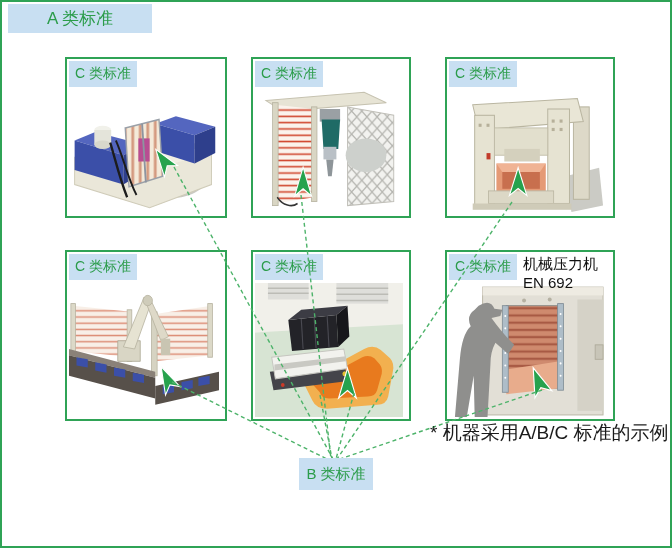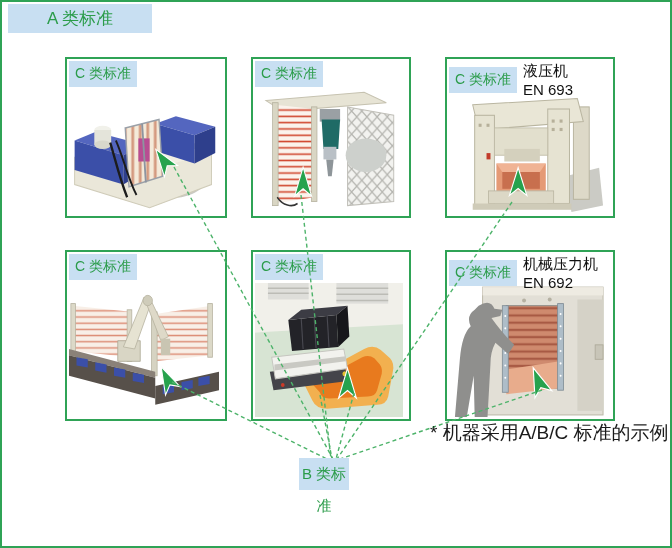--- a/index.html
+++ b/index.html
@@ -9,32 +9,32 @@
     font-family:"Liberation Sans", sans-serif;
   }
   .badge{
     background:#c8dff2; color:#2b9c4a; text-align:center;
   }
   .a-label{
     position:absolute; left:6px; top:2px; width:144px; height:29px;
     line-height:29px; font-size:17px;
   }
   .b-label{
-    position:absolute; left:297px; top:456px; width:50px; height:32px;
+    position:absolute; left:297px; top:456px; width:74px; height:32px;
     line-height:32px; font-size:15px; z-index:6;
   }
   .note{
     position:absolute; left:428px; top:418px; font-size:19px; color:#1a1a1a; z-index:6;
   }
   .card{
     position:absolute; background:#fff; border:2px solid #2fa356; z-index:1;
   }
   .card-head{
     position:absolute; left:2px; top:2px; right:0; display:flex;
-    align-items:center; z-index:3;
+    align-items:flex-start; z-index:3;
   }
   .c-badge{
     background:#c8dff2; color:#2b9c4a; font-size:14px; width:64px;
     padding:4px 2px; text-align:center; flex:0 0 auto;
   }
   .m-title{
     margin-left:6px; font-size:15px; line-height:19px; color:#111;
     display:flex; flex-direction:column; white-space:nowrap;
   }
   .illus{
@@ -120,24 +120,20 @@
       <rect x="74" y="56" width="14" height="12" fill="#b9c0c6"></rect>
       <polygon points="77,68 85,68 83,84 79,84" fill="#8e9599"></polygon>
       <path d="M24,104 C30,112 40,114 46,110" stroke="#333333" stroke-width="1.5" fill="none"></path>
       <use href="#nav-arrow" transform="translate(52,88) scale(1.15)"></use>
     </svg>
   </div>
 
   <div class="card" style="left:443px;top:55px;width:166px;height:157px">
     <div class="card-head">
       <span class="c-badge">C 类标准</span>
-      <span class="m-title">
-        <span>液压机</span>
-        <span>EN 693</span>
-      </span>
     </div>
     <svg class="illus" height="126" width="158" viewBox="0 0 160 120" preserveAspectRatio="none">
       <polygon points="118,84 152,76 156,112 124,118" fill="#cbcbc5"></polygon>
       <rect x="126" y="18" width="16" height="88" fill="#ddd9c8" stroke="#b9b5a0" stroke-width="1"></rect>
       <polygon points="24,16 130,10 136,32 30,40" fill="#e9e6d6" stroke="#b9b5a0" stroke-width="1"></polygon>
       <rect x="26" y="26" width="20" height="88" fill="#e6e3d2" stroke="#b9b5a0" stroke-width="1"></rect>
       <rect x="100" y="20" width="22" height="90" fill="#e6e3d2" stroke="#b9b5a0" stroke-width="1"></rect>
       <rect x="30" y="34" width="3" height="3" fill="#b6b09a"></rect>
         <rect x="38" y="34" width="3" height="3" fill="#b6b09a"></rect>
       <rect x="104" y="30" width="3" height="3" fill="#b6b09a"></rect>

